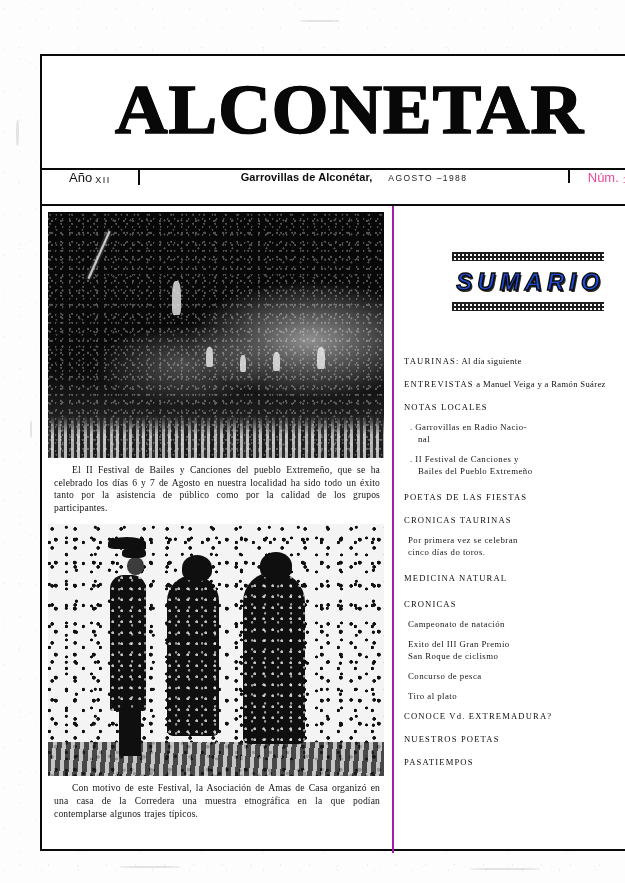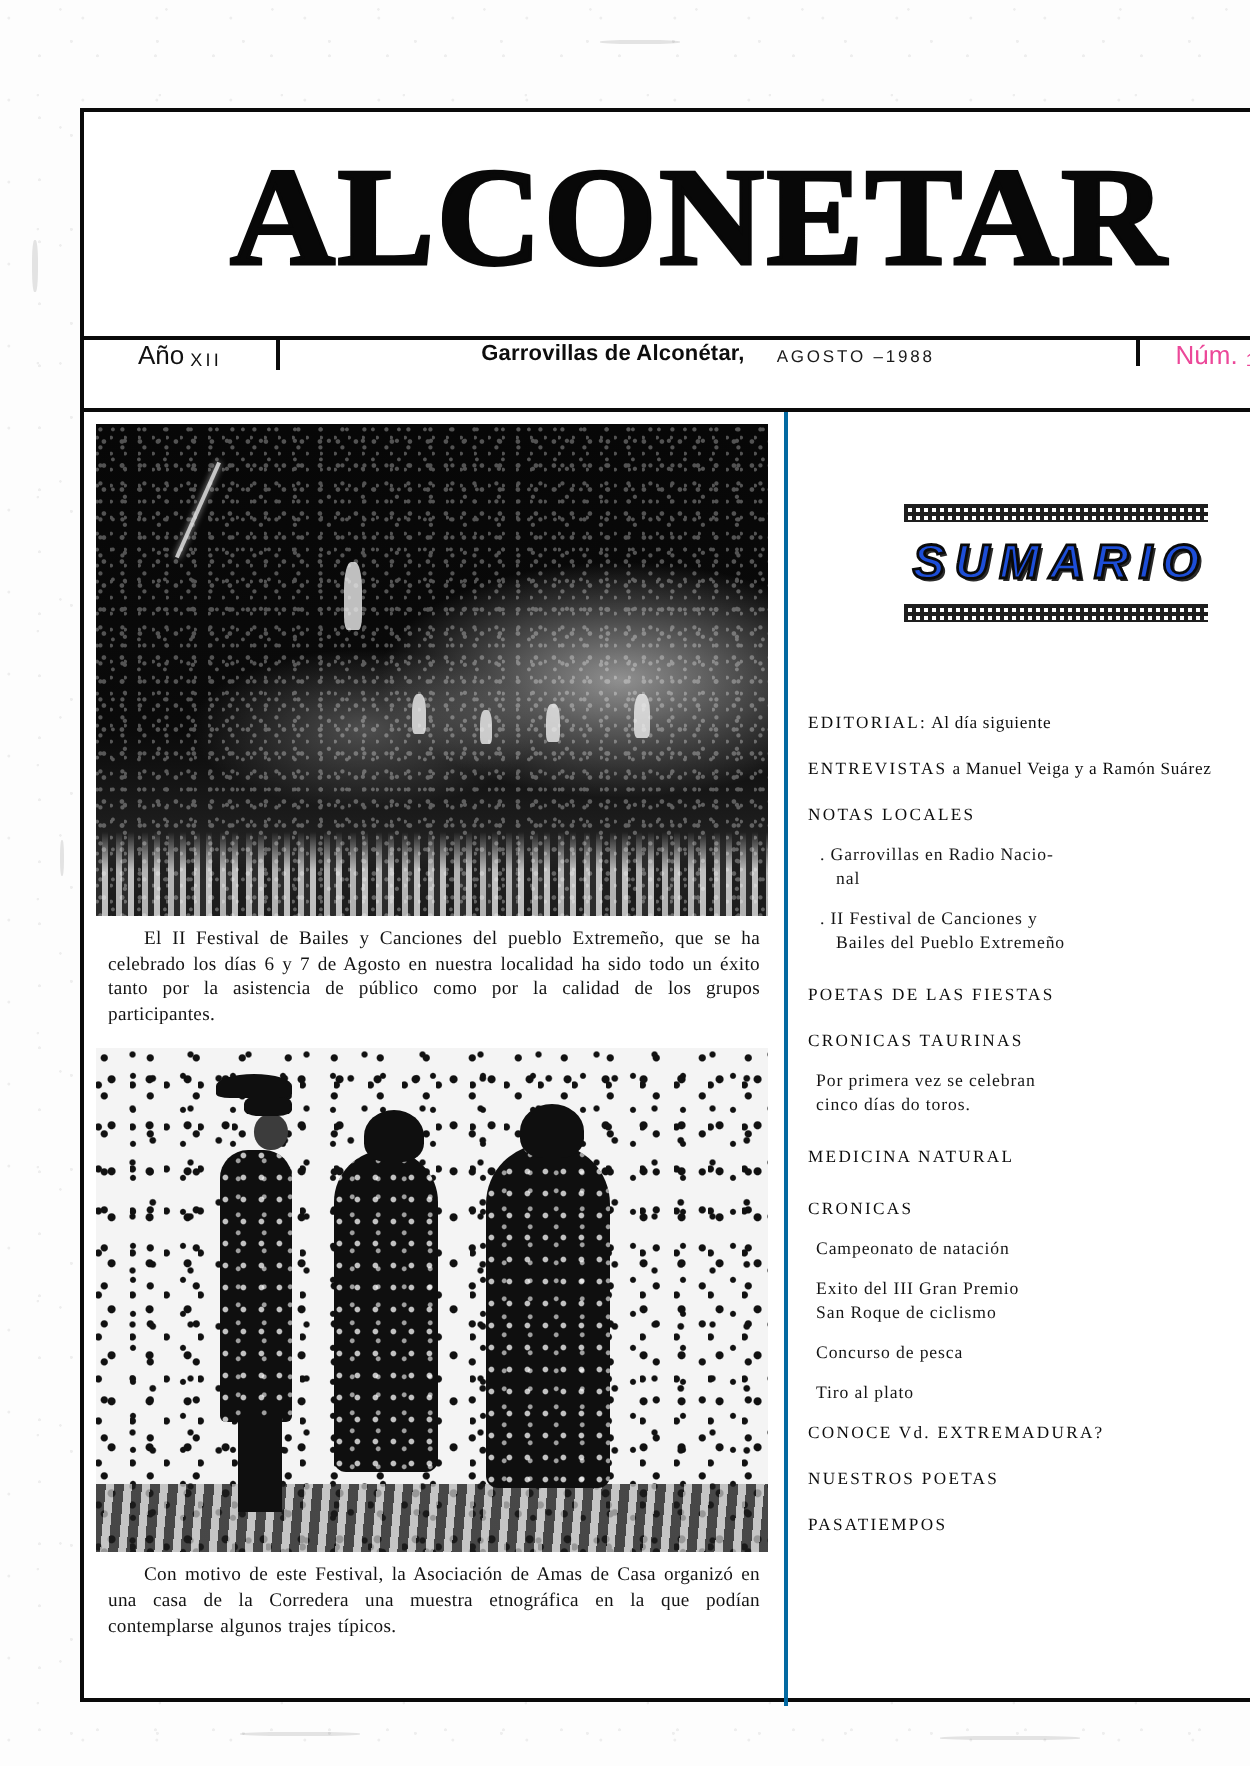--- a/index.html
+++ b/index.html
@@ -102,21 +102,21 @@
   }
   #cell-num .numval{font-size:9px;letter-spacing:.8px;margin-left:4px;margin-top:4px;}
 
   
   #body{
     display:flex;
     height:calc(797px - 112px - 34px - 4px);
   }
   #col-left{
     width:352px;
-    border-right:2px solid #0369a1;
+    border-right:2px solid #a21caf;
     padding:6px 8px 0 6px;
     box-sizing:border-box;
   }
   #col-right{
     flex:1;
     padding:6px 6px 0 10px;
     box-sizing:border-box;
   }
 
   
@@ -350,21 +350,21 @@
     <div id="col-right">
       <div id="sumario-head">
         <div class="ornament"></div>
         <div id="sumario-word">SUMARIO</div>
         <div class="ornament"></div>
       </div>
 
       <div id="sumario-list">
 
         <div class="sum-item">
-          <div class="sum-major"><span>EDITORIAL:</span><span class="plain"> Al día siguiente</span></div>
+          <div class="sum-major"><span>TAURINAS:</span><span class="plain"> Al día siguiente</span></div>
         </div>
 
         <div class="sum-item">
           <div class="sum-major"><span>ENTREVISTAS</span><span class="plain"> a Manuel Veiga y a Ramón Suárez</span></div>
         </div>
 
         <div class="sum-item sum-tight">
           <div class="sum-major">NOTAS LOCALES</div>
         </div>
 

